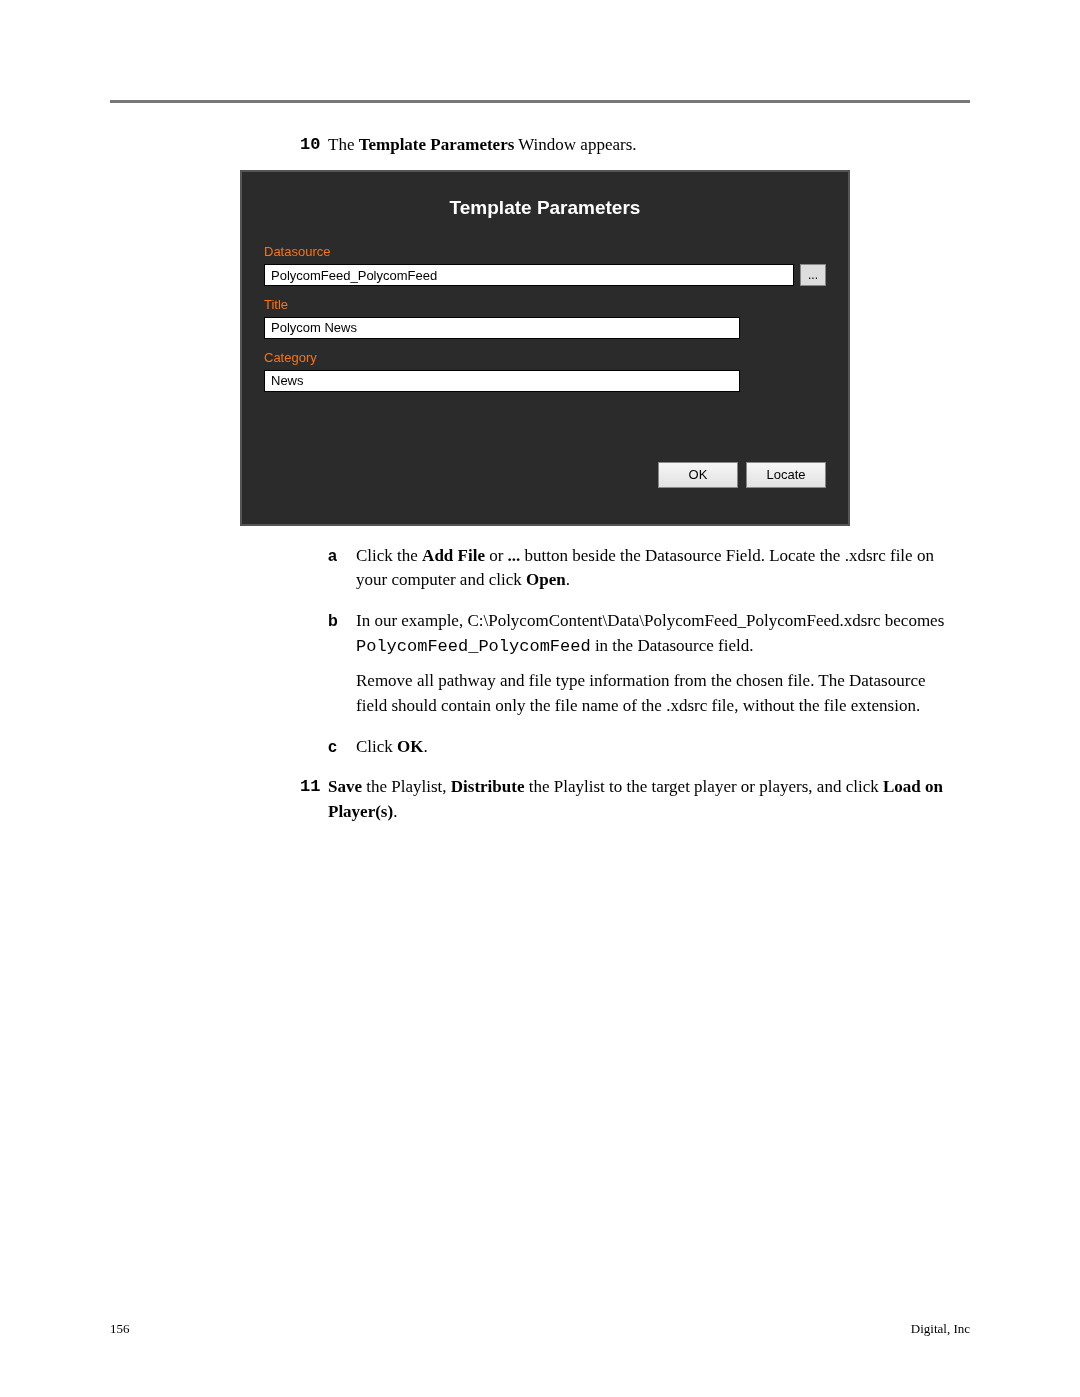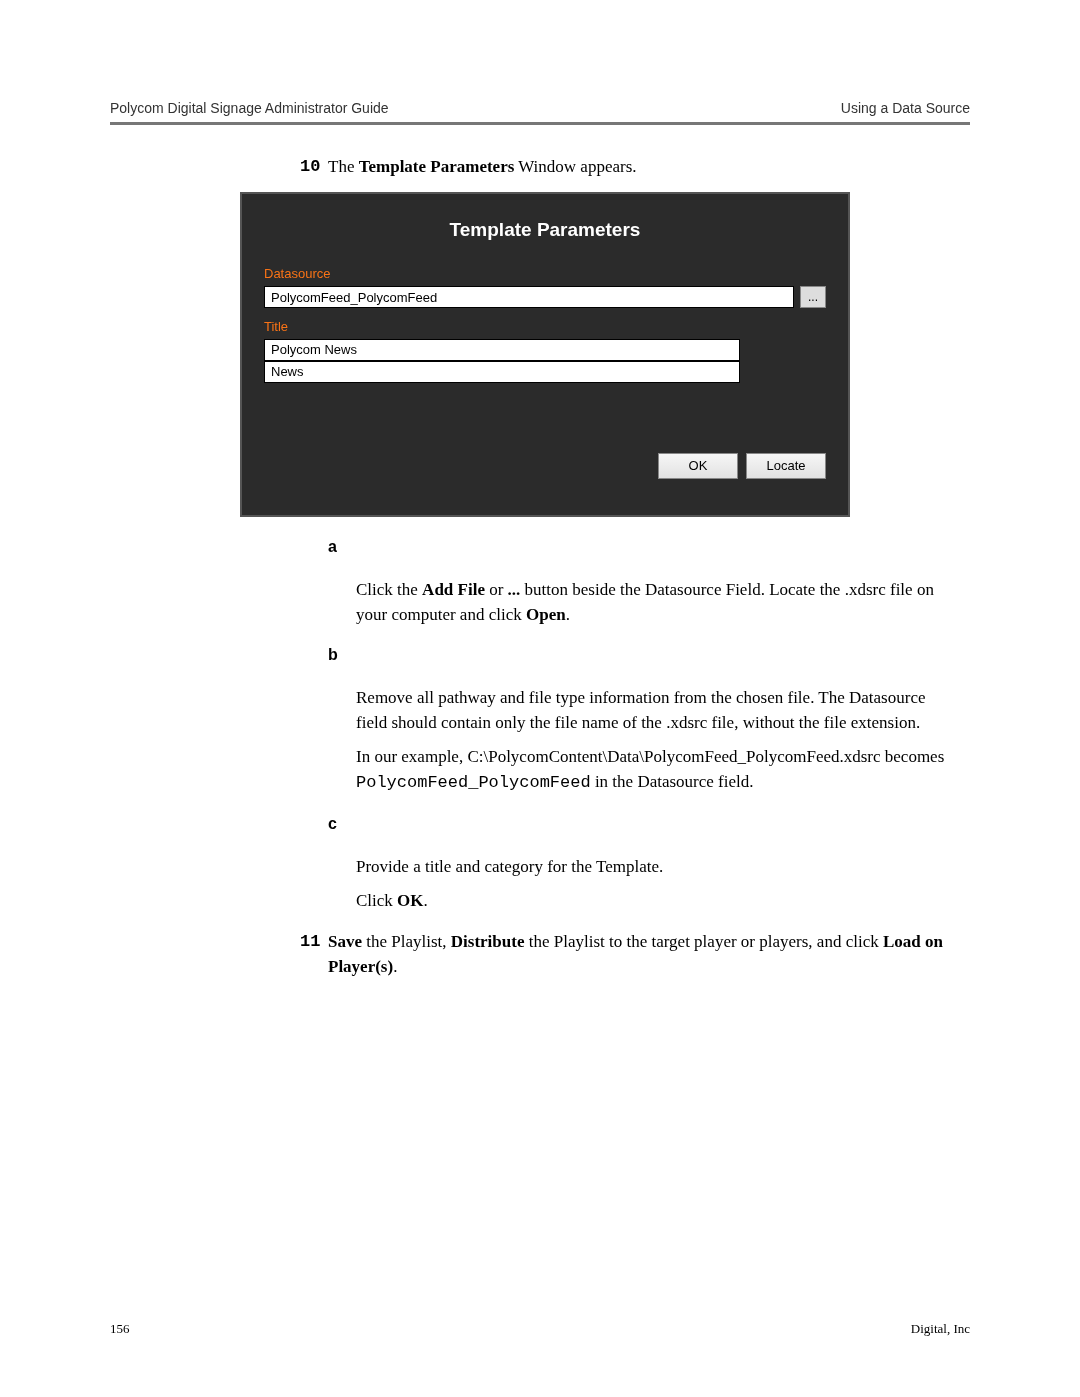--- a/index.html
+++ b/index.html
@@ -131,45 +131,40 @@
   }
   .sub-letter {
     font-family: Arial, Helvetica, sans-serif;
     font-weight: bold;
     font-size: 16px;
     width: 28px;
     flex-shrink: 0;
   }
   .sub-body {
     flex: 1;
-    margin-top: 43px;
   }
   .sub-body p { margin: 0 0 10px 0; }
   .mono { font-family: 'Courier New', monospace; }
 
   .footer {
     position: absolute;
     bottom: 60px;
     left: 110px;
     right: 110px;
     display: flex;
     justify-content: space-between;
     font-family: Georgia, serif;
     font-size: 13px;
   }
 </style>
 </head>
 <body>
 
 <div class="page">
 
-  <div class="header-row">
-    <span>Polycom Digital Signage Administrator Guide</span>
-    <span>Using a Data Source</span>
-  </div>
   <hr class="header-rule">
 
   <div class="content">
 
     <div class="step-row">
       <div class="step-num">10</div>
       <div class="step-body">
         <span>The </span><span class="bold">Template Parameters</span><span> Window appears.</span>
       </div>
     </div>
@@ -179,51 +174,51 @@
 
       <div class="field-label">Datasource</div>
       <div class="ds-row">
         <input class="text-input ds-input" value="PolycomFeed_PolycomFeed" style="">
         <button class="browse-btn">...</button>
       </div>
 
       <div class="field-label">Title</div>
       <input class="text-input title-input" value="Polycom News" style="">
 
+      <div class="field-label">Category</div>
       <input class="text-input cat-input" value="News" style="">
 
       <div class="dialog-buttons">
         <button class="dlg-btn">OK</button>
         <button class="dlg-btn">Locate</button>
       </div>
     </div>
 
     <div class="sub-row">
       <div class="sub-letter">a</div>
       <div class="sub-body">
         <p>
           <span>Click the </span><span class="bold">Add File</span><span> or </span><span class="bold">...</span><span> button beside the Datasource Field. Locate the .xdsrc file on your computer and click </span><span class="bold">Open</span><span>.</span>
         </p>
       </div>
     </div>
 
     <div class="sub-row">
       <div class="sub-letter">b</div>
       <div class="sub-body">
-        <p>Remove all pathway and file type information from the chosen file. The Datasource field should contain only the file name of the .xdsrc file, without the file extension.</p>
         <p>
           <span>In our example, C:\PolycomContent\Data\PolycomFeed_PolycomFeed.xdsrc becomes </span><span class="mono">PolycomFeed_PolycomFeed</span><span> in the Datasource field.</span>
         </p>
+        <p>Remove all pathway and file type information from the chosen file. The Datasource field should contain only the file name of the .xdsrc file, without the file extension.</p>
       </div>
     </div>
 
     <div class="sub-row">
       <div class="sub-letter">c</div>
       <div class="sub-body">
-        <p>Provide a title and category for the Template.</p>
         <p>
           <span>Click </span><span class="bold">OK</span><span>.</span>
         </p>
       </div>
     </div>
 
     <div class="step-row">
       <div class="step-num">11</div>
       <div class="step-body">
         <span class="bold">Save</span><span> the Playlist, </span><span class="bold">Distribute</span><span> the Playlist to the target player or players, and click </span><span class="bold">Load on Player(s)</span><span>.</span>

